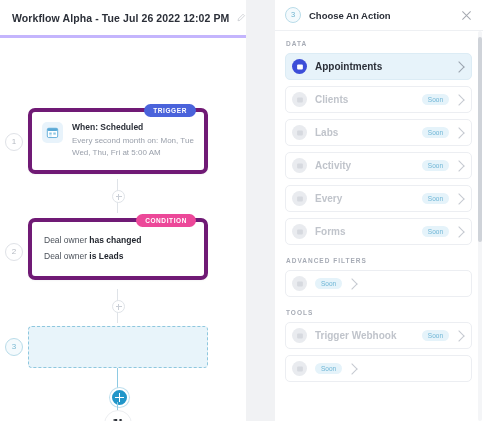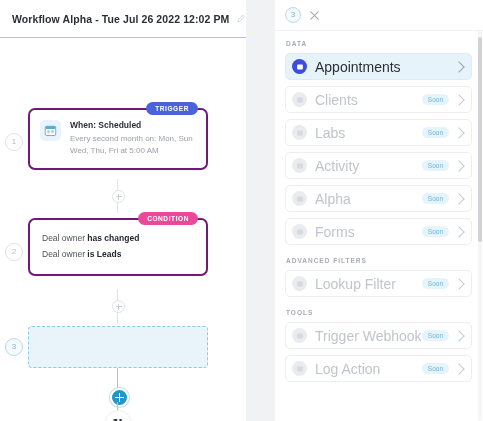--- a/index.html
+++ b/index.html
@@ -27,21 +27,21 @@
   .canvas-pane {
     position: relative;
     width: 246px;
     height: 421px;
     background: #ffffff;
     overflow: hidden;
     flex: 0 0 246px;
   }
   .wf-header {
     height: 38px;
-    border-bottom: 1px solid #c4b5fd;
+    border-bottom: 3px solid #c4b5fd;
     display: flex;
     align-items: center;
     padding-left: 12px;
     box-sizing: border-box;
     background: #ffffff;
   }
   .wf-title {
     font-size: 10.5px;
     font-weight: bold;
     color: #2b2f38;
@@ -81,21 +81,21 @@
     color: #79b9d3;
     background: #f4fafd;
   }
 
   
   .node {
     position: absolute;
     left: 28px;
     width: 180px;
     background: #ffffff;
-    border: 2px solid #701a75;
+    border: 4px solid #701a75;
     border-radius: 7px;
     box-sizing: border-box;
     box-shadow: 0 1px 2px rgba(22,30,50,.04);
   }
   .node-inner {
     display: flex;
     padding: 10px 10px 11px 10px;
   }
   .node-icon {
     width: 21px;
@@ -311,24 +311,25 @@
     border-radius: 50%;
     background: #e9ebef;
     flex: 0 0 15px;
     margin-right: 8px;
     display: flex;
     align-items: center;
     justify-content: center;
   }
   .opt-row.active .opt-icon { background: #3c4ed8; }
   .opt-label {
-    font-size: 14px;
+    font-size: 10px;
     color: #c0c4cb;
     flex: 1 1 auto;
     white-space: nowrap;
+    font-weight: bold;
   }
   .opt-row.active .opt-label { color: #2b2f38; }
   .soon {
     font-size: 6.5px;
     color: #6fb6d6;
     background: #e5f3fa;
     border-radius: 6px;
     padding: 2px 6px;
     margin-right: 6px;
     white-space: nowrap;
@@ -388,21 +389,21 @@
             <svg width="13" height="13" viewBox="0 0 16 16">
               <rect x="1.6" y="2.8" width="12.8" height="11.4" rx="1.8" fill="#ffffff" stroke="#5aa9d6" stroke-width="1.1"></rect>
               <rect x="1.6" y="2.8" width="12.8" height="3.2" rx="1.6" fill="#5aa9d6"></rect>
               <rect x="4" y="8" width="3" height="2.6" fill="#8cc6e3"></rect>
               <rect x="9" y="8" width="3" height="2.6" fill="#8cc6e3"></rect>
               <rect x="4" y="11.4" width="3" height="1.6" fill="#cfe7f4"></rect>
             </svg>
           </div>
           <div class="node-texts">
             <div class="node-title">When: Scheduled</div>
-            <div class="node-sub">Every second month on: Mon, Sun Wed, Thu, Fri at 5:00 AM</div>
+            <div class="node-sub">Every second month on: Mon, Tue Wed, Thu, Fri at 5:00 AM</div>
           </div>
         </div>
       </div>
 
       <div class="connector" style="top:141px;height:34px"></div>
       <div class="conn-plus" style="top:152px"></div>
 
       <div class="step-num" style="top:205px">2</div>
       <div class="node" style="top:180px">
         <div class="pill condition">CONDITION</div>
@@ -442,20 +443,21 @@
 
     </div>
   </div>
 
   <div class="gap-strip"></div>
 
   <div class="picker">
 
     <div class="picker-head">
       <div class="picker-step">3</div>
+      <div class="picker-title">Choose An Action</div>
       <svg class="close-x" viewBox="0 0 12 12">
         <path d="M1.5 1.5l9 9M10.5 1.5l-9 9" stroke="#5c6370" stroke-width="1.1" fill="none"></path>
       </svg>
     </div>
 
     <div class="picker-scroll">
 
     <div class="sec-label">DATA</div>
         <div class="opt-row active">
           <div class="opt-icon">
@@ -495,63 +497,61 @@
           <div class="opt-label">Activity</div>
           <span class="soon">Soon</span>
           <span class="chev"></span>
         </div>
         <div class="opt-row">
           <div class="opt-icon">
             <svg width="8" height="8" viewBox="0 0 10 10">
               <rect x="1.4" y="1.8" width="7.2" height="6.4" rx="1.2" fill="#d6d9df"></rect>
             </svg>
           </div>
-          <div class="opt-label">Alpha</div>
+          <div class="opt-label">Every</div>
           <span class="soon">Soon</span>
           <span class="chev"></span>
         </div>
         <div class="opt-row">
           <div class="opt-icon">
             <svg width="8" height="8" viewBox="0 0 10 10">
               <rect x="1.4" y="1.8" width="7.2" height="6.4" rx="1.2" fill="#d6d9df"></rect>
             </svg>
           </div>
           <div class="opt-label">Forms</div>
           <span class="soon">Soon</span>
           <span class="chev"></span>
         </div>
         <div class="sec-label spaced">ADVANCED FILTERS</div>
         <div class="opt-row">
           <div class="opt-icon">
             <svg width="8" height="8" viewBox="0 0 10 10">
               <rect x="1.4" y="1.8" width="7.2" height="6.4" rx="1.2" fill="#d6d9df"></rect>
             </svg>
           </div>
-          <div class="opt-label">Lookup Filter</div>
           <span class="soon">Soon</span>
           <span class="chev"></span>
         </div>
         <div class="sec-label spaced">TOOLS</div>
         <div class="opt-row">
           <div class="opt-icon">
             <svg width="8" height="8" viewBox="0 0 10 10">
               <rect x="1.4" y="1.8" width="7.2" height="6.4" rx="1.2" fill="#d6d9df"></rect>
             </svg>
           </div>
           <div class="opt-label">Trigger Webhook</div>
           <span class="soon">Soon</span>
           <span class="chev"></span>
         </div>
         <div class="opt-row">
           <div class="opt-icon">
             <svg width="8" height="8" viewBox="0 0 10 10">
               <rect x="1.4" y="1.8" width="7.2" height="6.4" rx="1.2" fill="#d6d9df"></rect>
             </svg>
           </div>
-          <div class="opt-label">Log Action</div>
           <span class="soon">Soon</span>
           <span class="chev"></span>
         </div>
       </div>
 
     <div class="scrollbar-track">
       <div class="scrollbar-thumb"></div>
     </div>
   </div>
 

